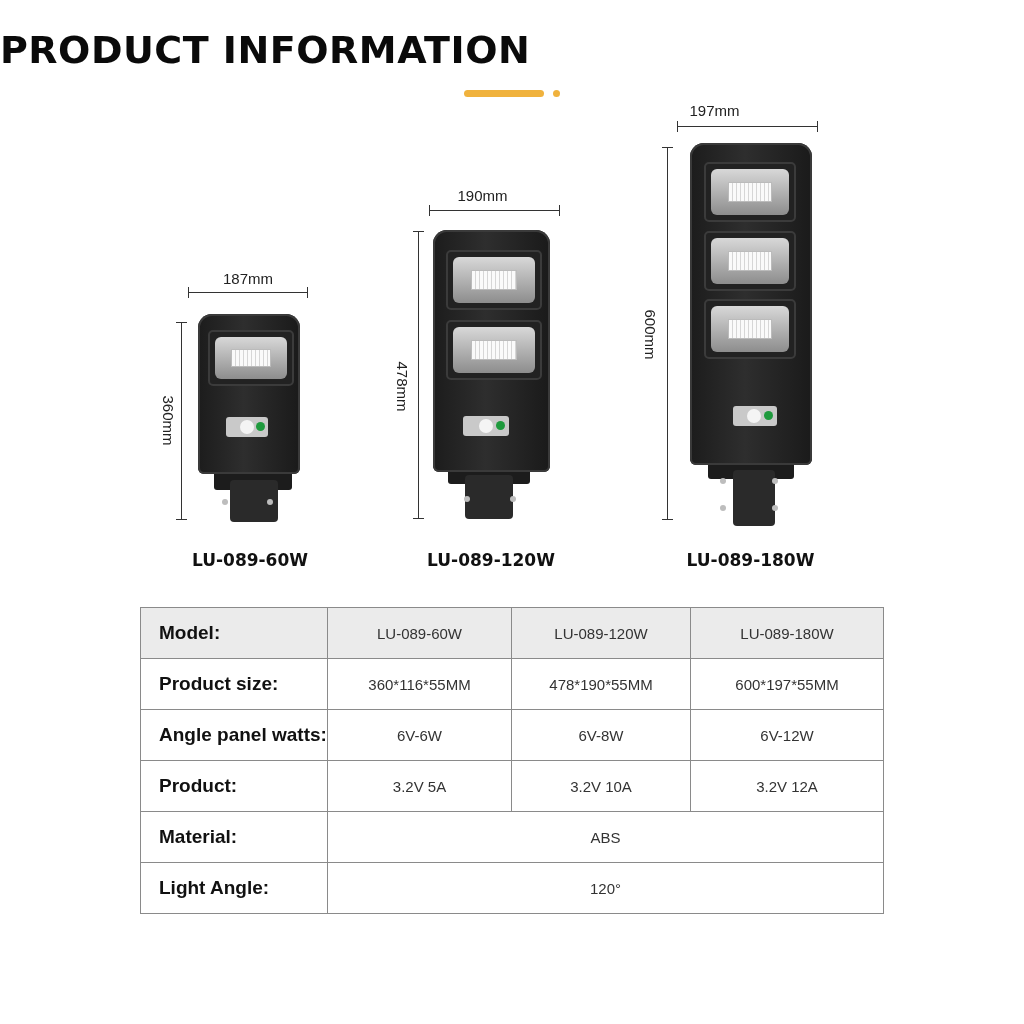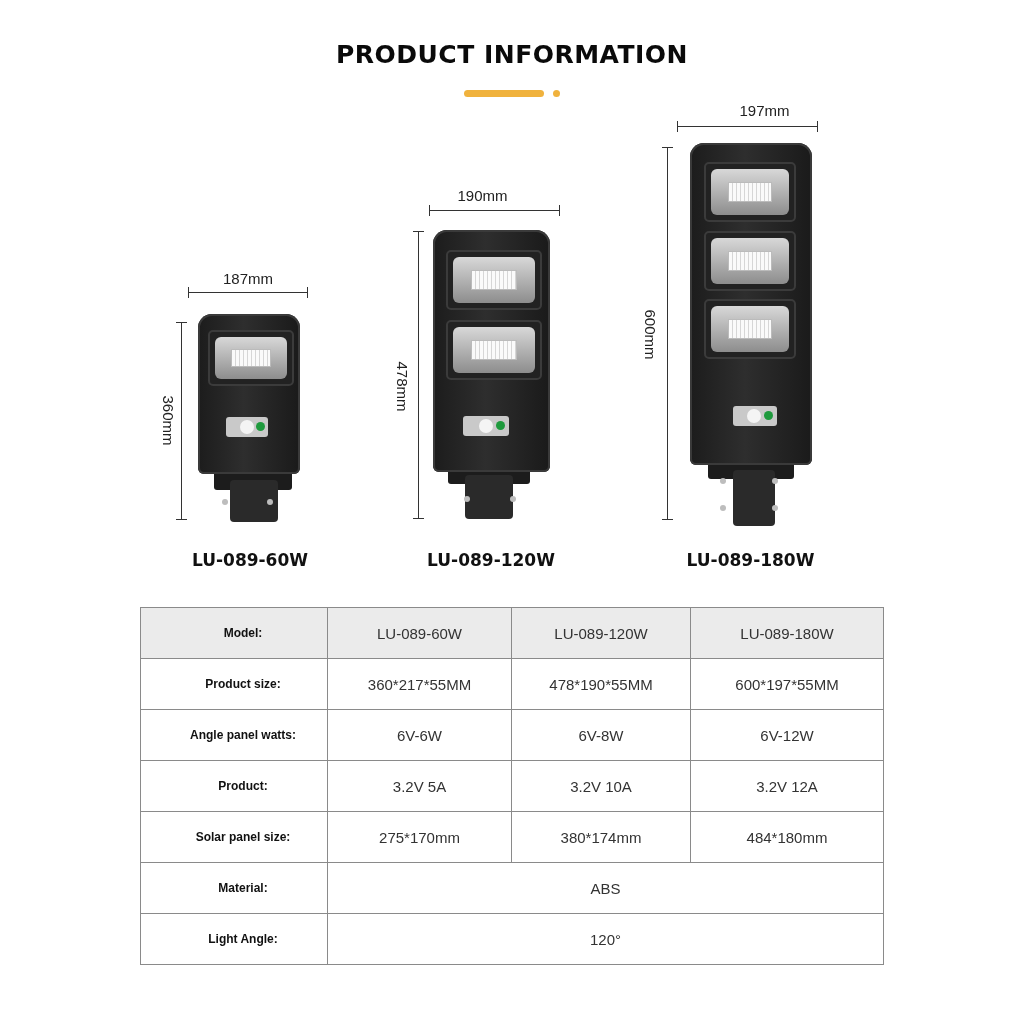--- a/index.html
+++ b/index.html
@@ -1,17 +1,17 @@
 <!DOCTYPE html>
 <html><head>
 <meta charset="utf-8">
 <style>
   html,body{margin:0;padding:0;background:#fff;}
   body{width:1024px;height:1024px;position:relative;overflow:hidden;font-family:"Liberation Sans",sans-serif;color:#111;}
-  .title{position:absolute;left:0;top:40px;width:1024px;text-align:center;font-family:"DejaVu Sans",sans-serif;font-weight:bold;font-size:25px;letter-spacing:0.5px;color:#0a0a0a;}
+  .title{position:absolute;left:0;top:28px;width:1024px;font-family:"DejaVu Sans",sans-serif;font-weight:bold;font-size:38px;letter-spacing:0.5px;color:#0a0a0a;}
   .accent-bar{position:absolute;left:464px;top:90px;width:80px;height:7px;border-radius:4px;background:#f0b23d;}
   .accent-dot{position:absolute;left:553px;top:90px;width:7px;height:7px;border-radius:50%;background:#f0b23d;}
   .dim-label{position:absolute;font-size:15px;color:#222;text-align:center;}
   .hline{position:absolute;height:1px;background:#333;}
   .hline:before,.hline:after{content:"";position:absolute;top:-5px;width:1px;height:11px;background:#333;}
   .hline:before{left:0}.hline:after{right:0}
   .vline{position:absolute;width:1px;background:#333;}
   .vline:before,.vline:after{content:"";position:absolute;left:-5px;width:11px;height:1px;background:#333;}
   .vline:before{top:0}.vline:after{bottom:0}
   .vlabel{position:absolute;font-size:15px;color:#222;transform:rotate(90deg);transform-origin:center center;white-space:nowrap;}
@@ -22,21 +22,21 @@
   .led-chip{position:absolute;left:22%;right:22%;top:28%;bottom:28%;background:repeating-linear-gradient(90deg,#fafafa 0 3px,#d6d6d6 3px 4px),#fff;border:1px solid #bbb;}
   .sensor{position:absolute;background:#c9c9c9;border-radius:3px;}
   .sensor-eye{position:absolute;width:14px;height:14px;border-radius:50%;background:#f4f4f4;}
   .sensor-led{position:absolute;width:9px;height:9px;border-radius:50%;background:#1e9a3d;}
   .mount{position:absolute;background:#1c1c1c;border-radius:3px;}
   .mount-tube{position:absolute;background:#2a2a2a;border-radius:4px;}
   .bolt{position:absolute;width:6px;height:6px;border-radius:50%;background:#bdbdbd;}
   .model-label{position:absolute;font-family:"DejaVu Sans",sans-serif;font-weight:bold;font-size:17px;color:#111;text-align:center;}
   table.spec{position:absolute;left:140px;top:607px;width:743px;border-collapse:collapse;table-layout:fixed;}
   table.spec td{border:1.5px solid #8a8a8a;height:50px;padding:0;font-size:15px;color:#333;text-align:center;vertical-align:middle;}
-  table.spec td.lbl{text-align:center;padding-left:18px;font-weight:bold;font-size:12px;color:#111;}
+  table.spec td.lbl{text-align:left;padding-left:18px;font-weight:bold;font-size:19px;color:#111;}
   table.spec tr.head td{background:#ebebeb;}
 </style>
 </head>
 <body>
 
 <div class="title">PRODUCT INFORMATION</div>
 <div class="accent-bar"></div>
 <div class="accent-dot"></div>
 
 <div>
@@ -86,21 +86,21 @@
       </div>
     <div class="sensor" style="left:463px;top:416px;width:46px;height:20px;">
         <div class="sensor-eye" style="left:16px;top:3px;"></div>
         <div class="sensor-led" style="left:33px;top:5px;"></div>
       </div>
   </div>
   <div class="model-label" style="left:410px;top:550px;width:162px;">LU-089-120W</div>
 </div>
 
 <div>
-  <div class="dim-label" style="left:694px;top:102px;width:141px;">197mm</div>
+  <div class="dim-label" style="left:644px;top:102px;width:141px;">197mm</div>
   <div class="hline" style="left:677px;top:126px;width:141px;"></div>
   <div class="vline" style="left:667px;top:147px;height:373px;"></div>
   <div class="vlabel" style="left:620px;top:326px;width:60px;text-align:center;">600mm</div>
   <div class="lamp">
     <div class="mount" style="left:708px;top:455px;width:86px;height:24px;"></div>
     <div class="mount-tube" style="left:733px;top:470px;width:42px;height:56px;"></div>
     <div class="bolt" style="left:720px;top:478px;"></div>
       <div class="bolt" style="left:772px;top:478px;"></div>
     <div class="bolt" style="left:720px;top:505px;"></div>
       <div class="bolt" style="left:772px;top:505px;"></div>
@@ -137,43 +137,37 @@
     </colgroup>
   <tbody>
       <tr class="head">
     <td class="lbl">Model:</td>
     <td>LU-089-60W</td>
     <td>LU-089-120W</td>
     <td>LU-089-180W</td>
   </tr>
   <tr>
     <td class="lbl">Product size:</td>
-    <td>360*217*55MM</td>
+    <td>360*116*55MM</td>
     <td>478*190*55MM</td>
     <td>600*197*55MM</td>
   </tr>
   <tr>
     <td class="lbl">Angle panel watts:</td>
     <td>6V-6W</td>
     <td>6V-8W</td>
     <td>6V-12W</td>
   </tr>
   <tr>
     <td class="lbl">Product:</td>
     <td>3.2V 5A</td>
     <td>3.2V 10A</td>
     <td>3.2V 12A</td>
   </tr>
   <tr>
-    <td class="lbl">Solar panel size:</td>
-    <td>275*170mm</td>
-    <td>380*174mm</td>
-    <td>484*180mm</td>
-  </tr>
-  <tr>
     <td class="lbl">Material:</td>
     <td colspan="3">ABS</td>
   </tr>
   <tr>
     <td class="lbl">Light Angle:</td>
     <td colspan="3">120°</td>
   </tr>
 </tbody>
   </table>
 

